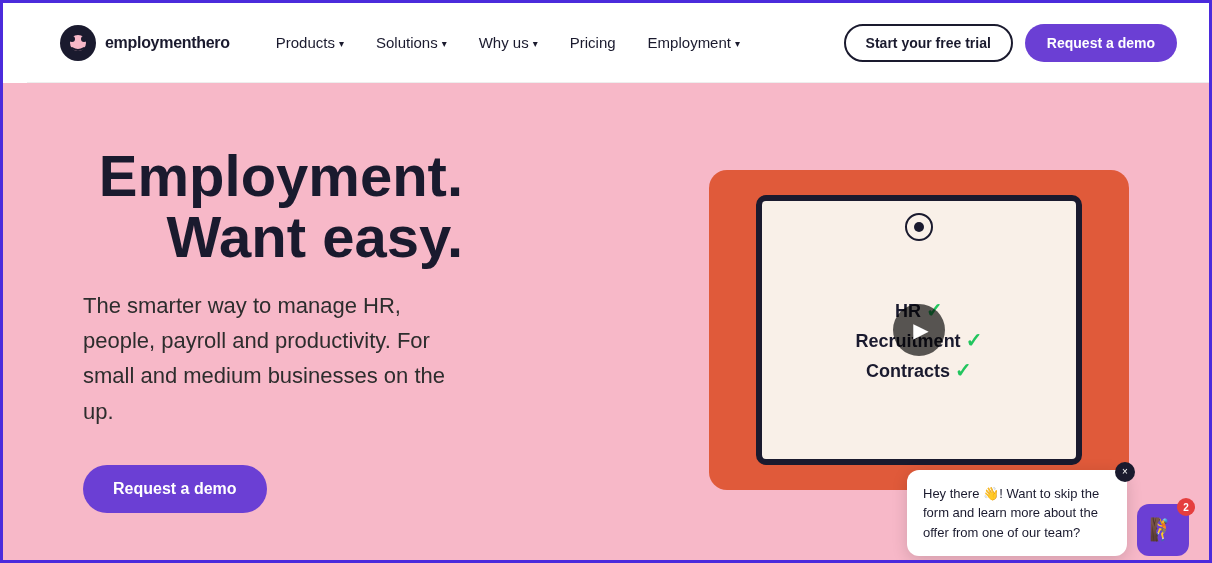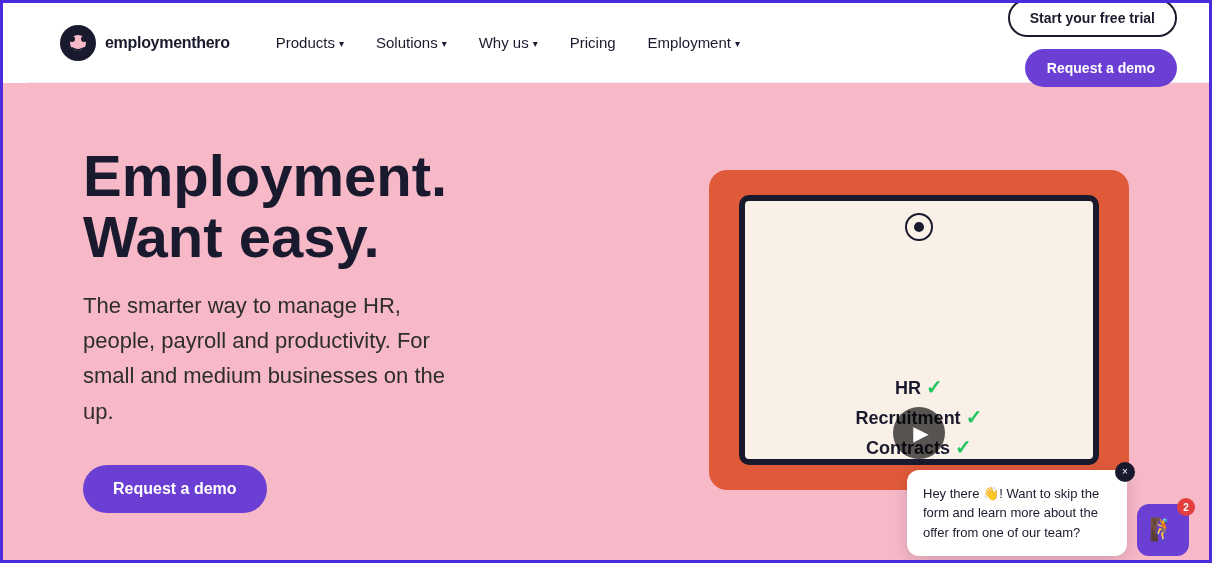--- a/index.html
+++ b/index.html
@@ -49,23 +49,22 @@
       cursor: pointer;
       border-radius: 6px;
       font-weight: 500;
     }
     .nav-chevron {
       font-size: 10px;
       margin-top: 1px;
     }
     .nav-actions {
       display: flex;
-      align-items: flex-end;
+      align-items: center;
       gap: 12px;
-      flex-direction: column;
     }
     .btn-trial {
       border: 2px solid #1a1a2e;
       background: transparent;
       color: #1a1a2e;
       padding: 9px 20px;
       border-radius: 50px;
       font-size: 14px;
       font-weight: 600;
       cursor: pointer;
@@ -94,20 +93,21 @@
     .hero-content {
       max-width: 480px;
       z-index: 2;
     }
     .hero-title {
       font-size: 58px;
       font-weight: 800;
       color: #1a1a2e;
       line-height: 1.05;
       margin-bottom: 20px;
+      text-align: right;
     }
     .hero-subtitle {
       font-size: 22px;
       color: #2d2d2d;
       line-height: 1.6;
       margin-bottom: 36px;
       max-width: 380px;
     }
     .btn-demo-hero {
       background: #6b3fd4;
@@ -136,25 +136,25 @@
       width: 420px;
       height: 320px;
       display: flex;
       align-items: center;
       justify-content: center;
     }
     .tablet-screen {
       background: #f9f0e8;
       border-radius: 10px;
       border: 6px solid #1a1a2e;
-      width: 360px;
+      width: 326px;
       height: 270px;
       position: relative;
       display: flex;
-      align-items: flex-end;
+      align-items: center;
       justify-content: center;
       overflow: hidden;
     }
     .tablet-top-bar {
       position: absolute;
       top: 12px;
       left: 50%;
       transform: translateX(-50%);
       width: 28px;
       height: 28px;

